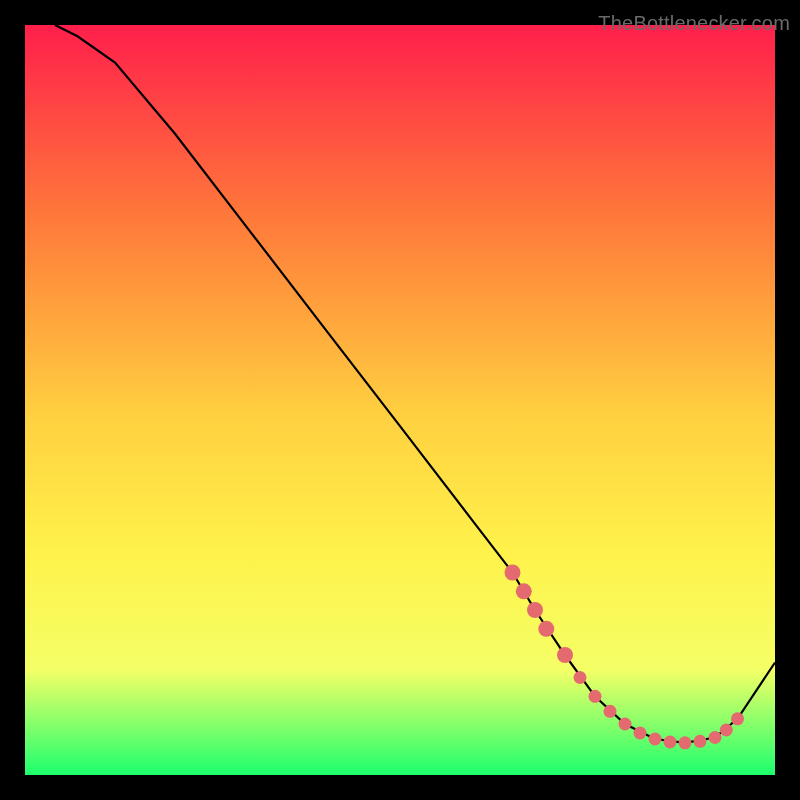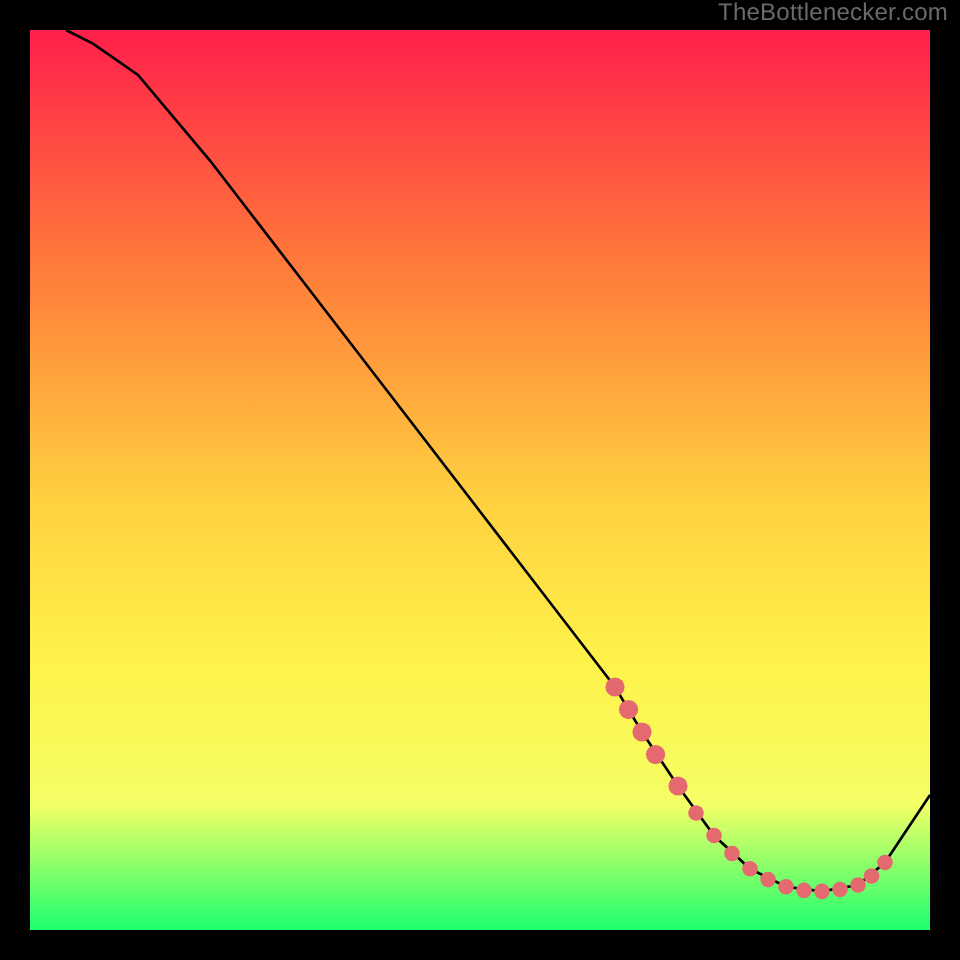--- a/index.html
+++ b/index.html
@@ -13,21 +13,21 @@
   .chart-container {
     position: relative;
     width: 800px;
     height: 800px;
   }
   svg {
     display: block;
   }
   .attribution {
     position: absolute;
-    top: 0;
+    top: 12px;
     right: 10px;
     font-family: Arial, Helvetica, sans-serif;
     font-size: 20px;
     color: #6a6a6a;
     letter-spacing: 0.2px;
   }
 </style>
 </head>
 <body>
 

